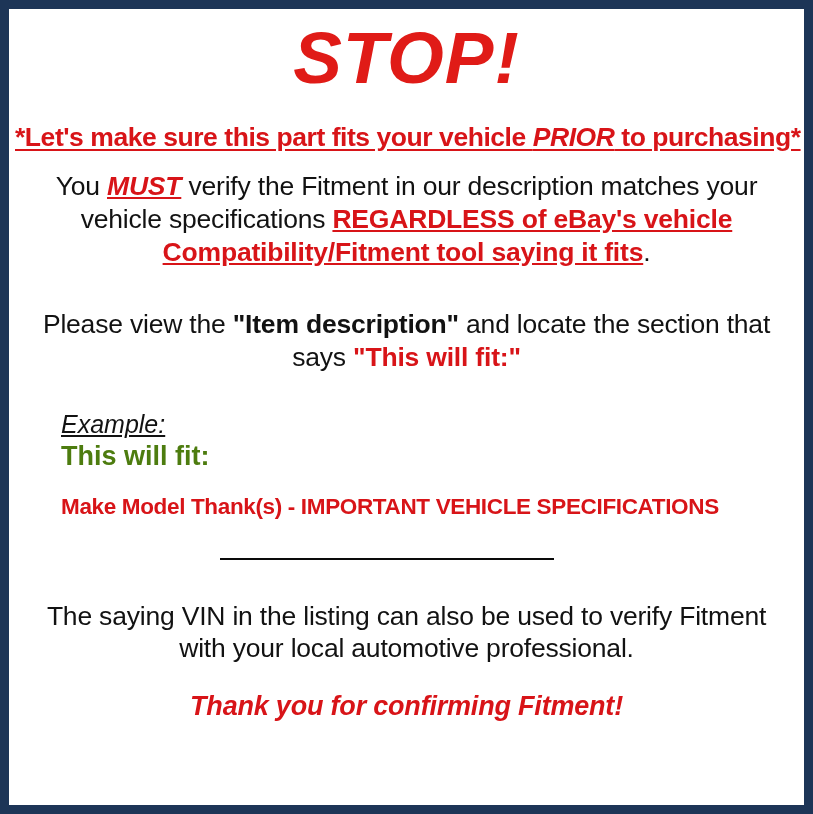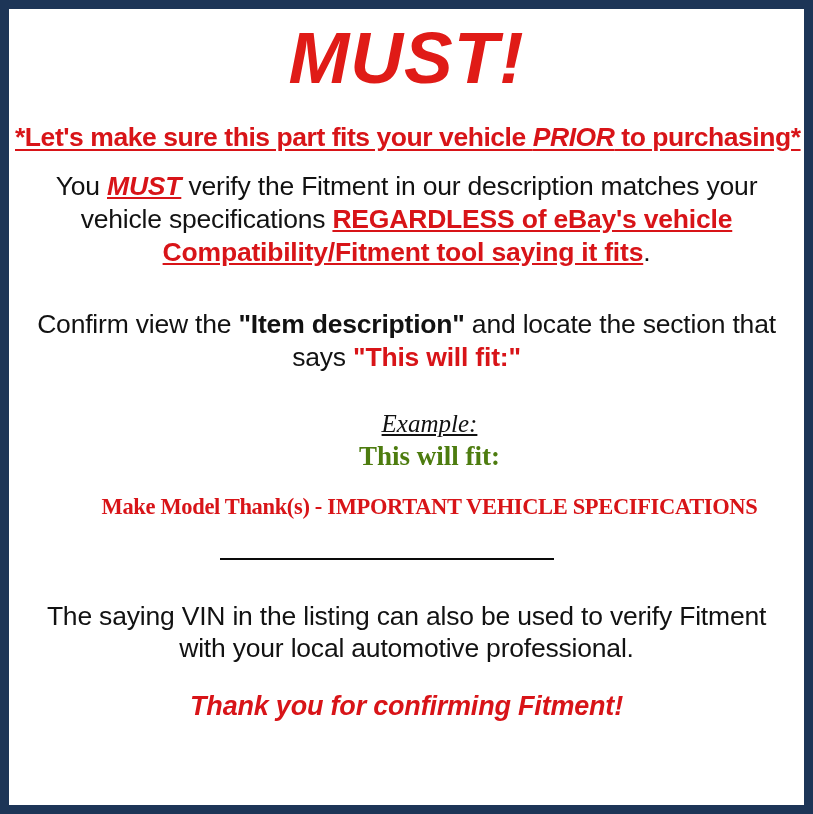--- a/index.html
+++ b/index.html
@@ -94,22 +94,21 @@
   }
   .em-black-b {
     color: #121212;
     font-weight: bold;
   }
 
   
   .example-block {
     padding-top: 36px;
     padding-left: 46px;
-    text-align: center;
-    font-family: Liberation Serif, serif;
+    text-align: left;
   }
   .example-label {
     margin: 0;
     font-size: 25px;
     line-height: 1.2;
     font-style: italic;
     color: #121212;
     display: inline-block;
     text-decoration: underline;
     text-underline-offset: 2px;
@@ -157,27 +156,27 @@
     color: #d81418;
     letter-spacing: -0.2px;
   }
 </style>
 </head>
 <body>
 
 <div class="notice-frame">
   <div class="notice-inner">
 
-    <h1 class="stop-title">MUST!</h1>
+    <h1 class="stop-title">STOP!</h1>
 
     <p class="subtitle"><span>*Let's make sure this part fits your vehicle </span><span class="ital">PRIOR</span><span> to purchasing*</span></p>
 
     <p class="para para-must"><span>You </span><span class="em-red-bi-u">MUST</span><span> verify the Fitment in our description matches your vehicle specifications </span><span class="em-red-b-u">REGARDLESS of eBay's vehicle Compatibility/Fitment tool saying it fits</span><span>.</span></p>
 
-    <p class="para para-view"><span>Confirm view the </span><span class="em-black-b">"Item description"</span><span> and locate the section that says </span><span class="em-red-b">"This will fit:"</span></p>
+    <p class="para para-view"><span>Please view the </span><span class="em-black-b">"Item description"</span><span> and locate the section that says </span><span class="em-red-b">"This will fit:"</span></p>
 
     <div class="example-block">
       <p style="margin:0;"><span class="example-label">Example:</span></p>
       <p class="example-fit">This will fit:</p>
       <p class="example-spec">Make Model Thank(s) - IMPORTANT VEHICLE SPECIFICATIONS</p>
     </div>
 
     <div class="divider-wrap">
       <span class="divider-rule"></span>
     </div>

